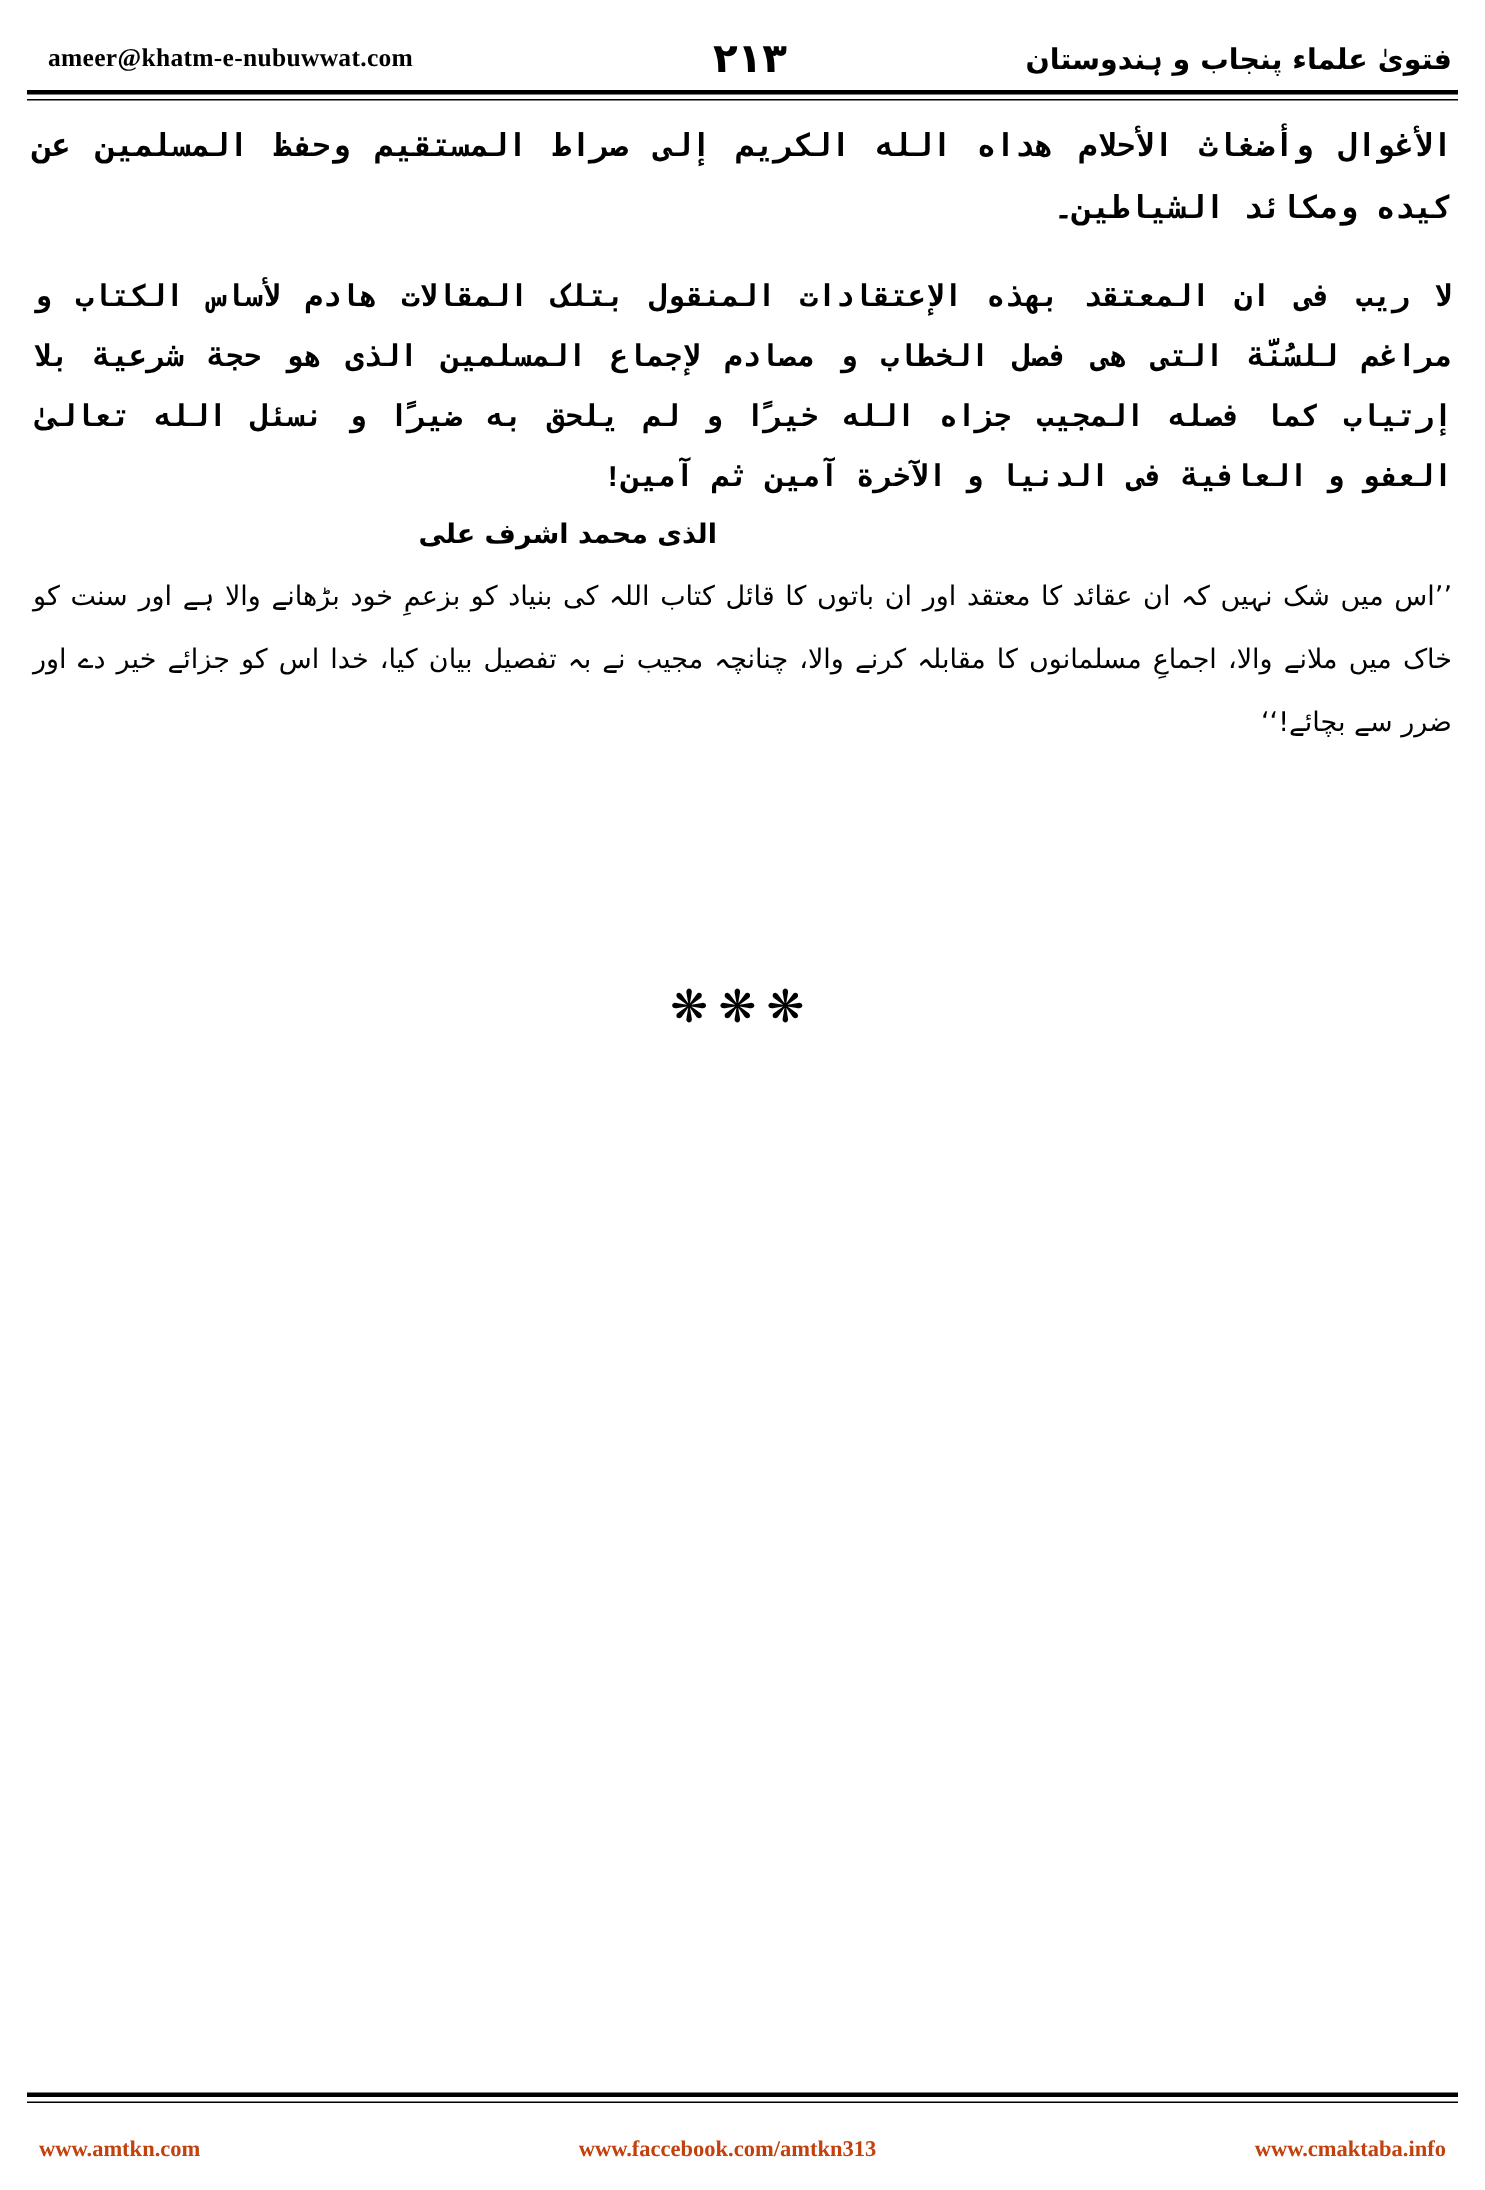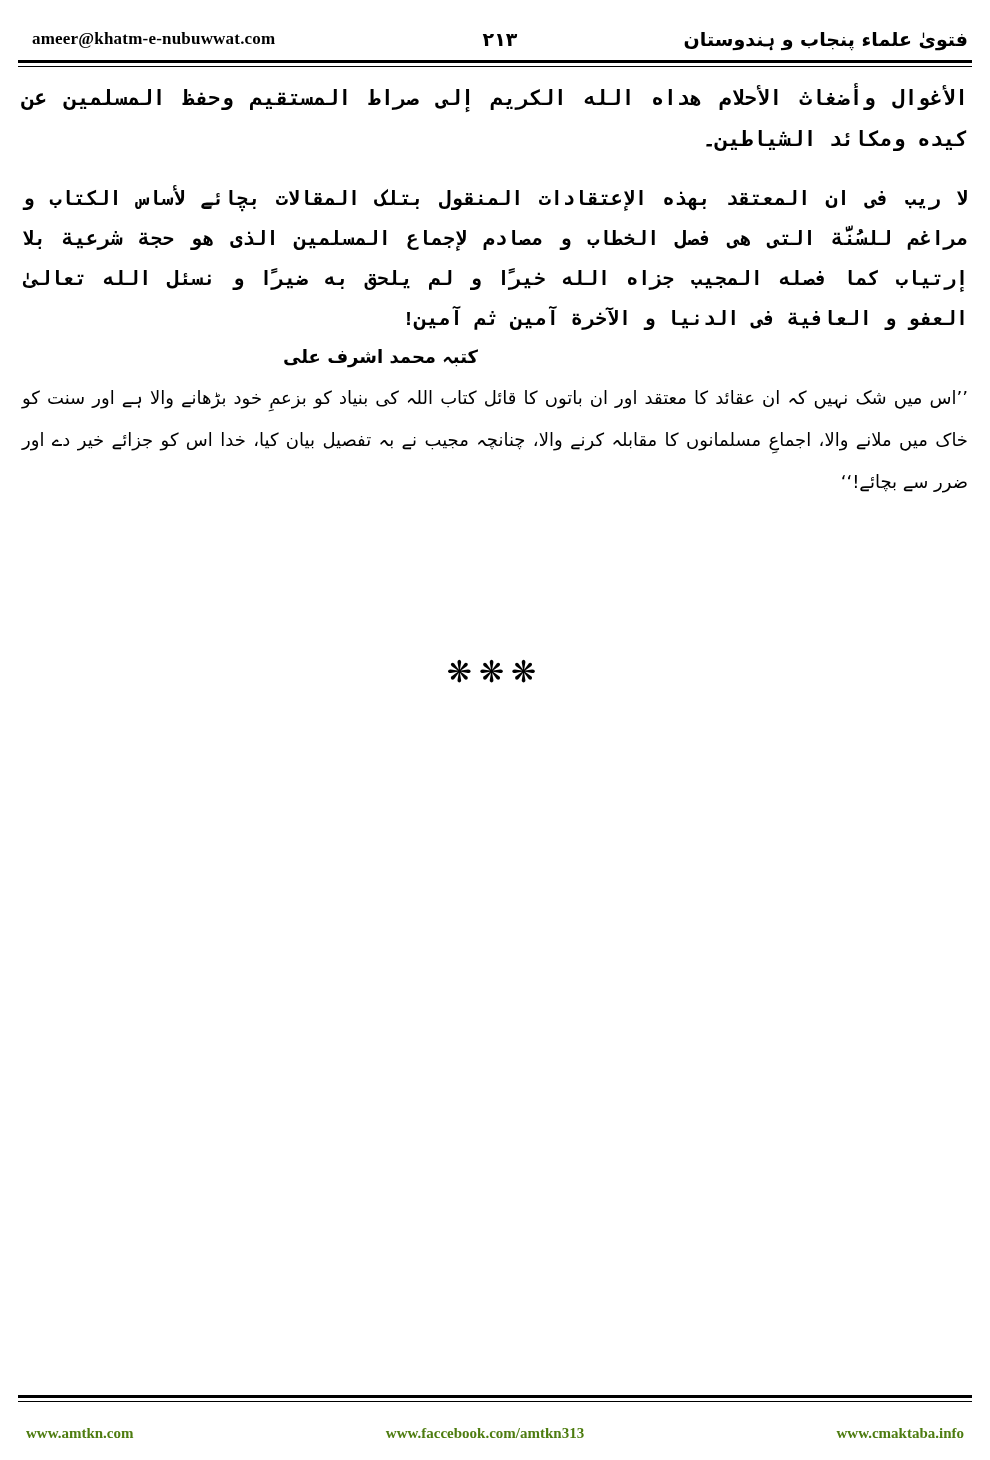--- a/index.html
+++ b/index.html
@@ -35,21 +35,21 @@
   }
   .header-left {
     font-family: "Liberation Serif", serif;
     font-size: 17px;
     font-weight: 700;
     letter-spacing: 0.2px;
     white-space: nowrap;
   }
   .header-center {
     font-family: "DejaVu Sans", sans-serif;
-    font-size: 19px;
+    font-size: 27px;
     font-weight: 700;
     direction: rtl;
     position: absolute;
     left: 0;
     right: 0;
     text-align: center;
     pointer-events: none;
   }
   .header-right {
     font-family: "DejaVu Sans", sans-serif;
@@ -145,21 +145,21 @@
     left: 26px;
     right: 26px;
     display: flex;
     align-items: center;
     justify-content: space-between;
     font-family: "Liberation Serif", serif;
     font-size: 15px;
     font-weight: 700;
   }
   .footer a, .footer span {
-    color: #4d7c0f;
+    color: #c2410c;
     text-decoration: none;
     white-space: nowrap;
     margin-top: 32px;
   }
 </style>
 </head>
 <body>
 
 <div class="page">
 
@@ -175,23 +175,23 @@
   <div class="header-rule"></div>
 
   <div class="content">
 
     <p class="ar-block">الأغوال وأضغاث الأحلام هداه الله الكريم إلى صراط المستقيم وحفظ المسلمين عن كيده ومكائد الشياطين۔</p>
 
 
 
     <div class="spacer-sm"></div>
 
-    <p class="ar-block small-lead">لا ريب فى ان المعتقد بهذه الإعتقادات المنقول بتلک المقالات بچائے لأساس الکتاب و مراغم للسُنَّة التى هى فصل الخطاب و مصادم لإجماع المسلمين الذى هو حجة شرعية بلا إرتياب کما فصله المجيب جزاه الله خيرًا و لم يلحق به ضيرًا و نسئل الله تعالىٰ العفو و العافية فى الدنيا و الآخرة آمين ثم آمين!</p>
-
-    <div class="signature indent-left">کتبہ محمد اشرف علی</div>
+    <p class="ar-block small-lead">لا ريب فى ان المعتقد بهذه الإعتقادات المنقول بتلک المقالات هادم لأساس الکتاب و مراغم للسُنَّة التى هى فصل الخطاب و مصادم لإجماع المسلمين الذى هو حجة شرعية بلا إرتياب کما فصله المجيب جزاه الله خيرًا و لم يلحق به ضيرًا و نسئل الله تعالىٰ العفو و العافية فى الدنيا و الآخرة آمين ثم آمين!</p>
+
+    <div class="signature indent-left">الذى محمد اشرف علی</div>
 
     <p class="ur-block">’’اس میں شک نہیں کہ ان عقائد کا معتقد اور ان باتوں کا قائل کتاب اللہ کی بنیاد کو بزعمِ خود بڑھانے والا ہے اور سنت کو خاک میں ملانے والا، اجماعِ مسلمانوں کا مقابلہ کرنے والا، چنانچہ مجیب نے بہ تفصیل بیان کیا، خدا اس کو جزائے خیر دے اور ضرر سے بچائے!‘‘</p>
 
     <div class="ornament">❋❋❋</div>
 
   </div>
 
   <div class="footer-rule"></div>
 
   <div class="footer">

